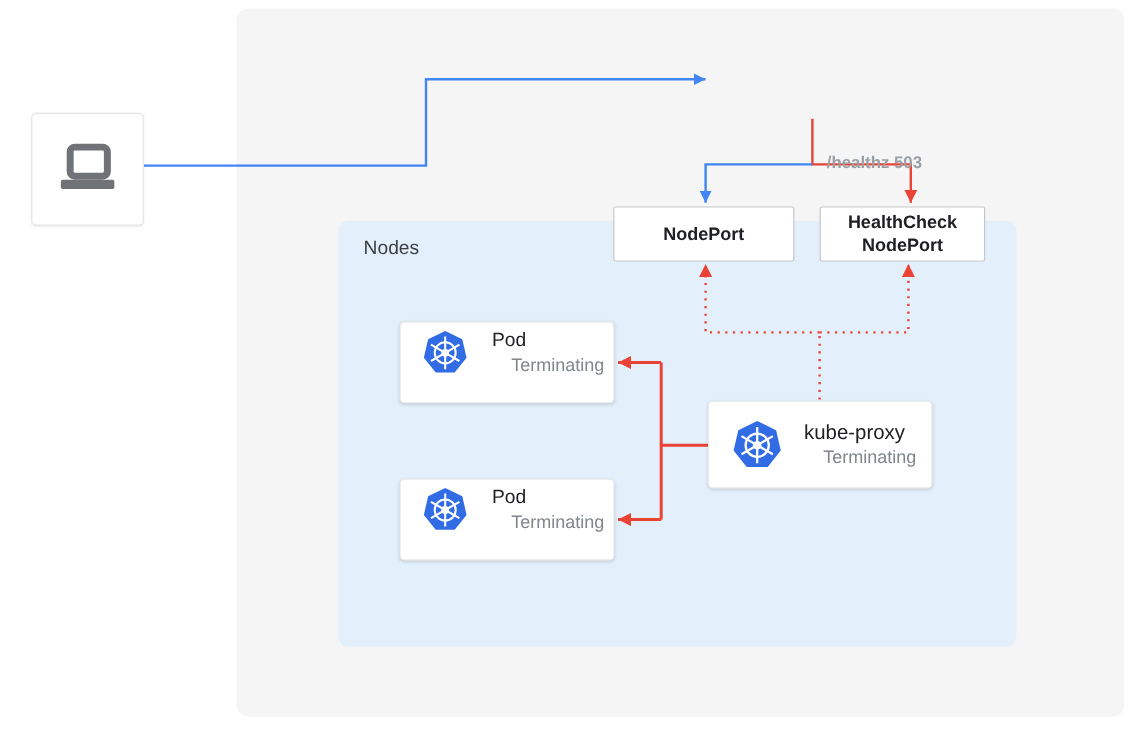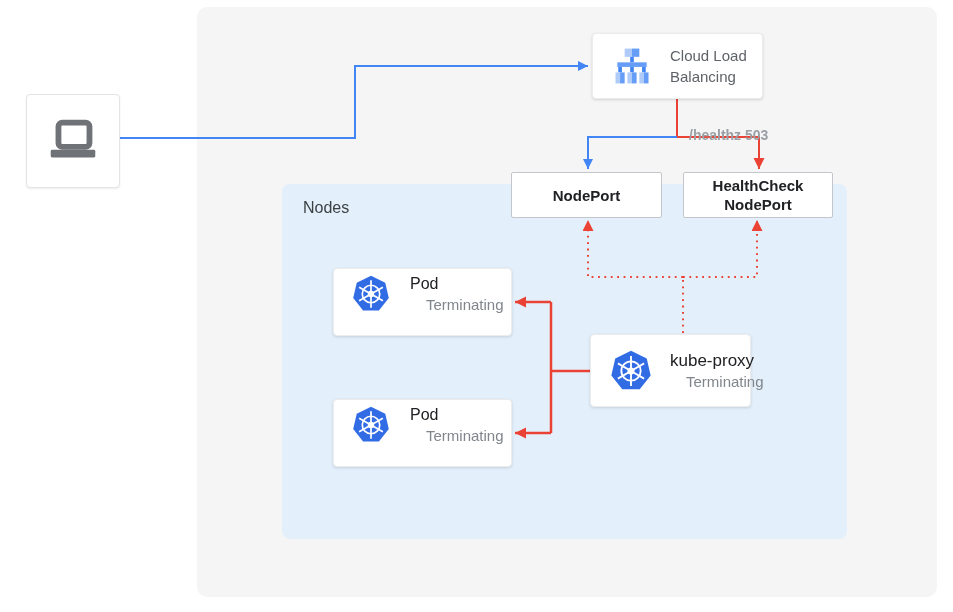--- a/index.html
+++ b/index.html
@@ -32,29 +32,29 @@
     justify-content:center;
   }
   .clb-card{left:592px;top:33px;width:171px;height:66px;padding:0 0 0 17px;gap:16px;}
   .clb-label{font-size:15px;line-height:21px;color:#5f6368;width:92px;}
   .port-box{
     position:absolute;background:#ffffff;border:1px solid #c3c7cb;border-radius:2px;
     display:flex;align-items:center;justify-content:center;text-align:center;
     font-size:15px;font-weight:bold;color:#202124;line-height:19px;box-sizing:border-box;
   }
   .nodeport-box{left:511px;top:172px;width:151px;height:46px;}
-  .hc-nodeport-box{left:683px;top:172px;width:150px;height:46px;padding:0 14px;}
+  .hc-nodeport-box{left:683px;top:172px;width:138px;height:46px;padding:0 14px;}
   .annotation{
     position:absolute;left:689px;top:107px;
     font-size:14px;font-weight:bold;color:#9aa0a6;white-space:nowrap;margin-top:20px;
   }
   .pod-card{left:333px;width:179px;height:68px;padding:0 0 16px 18px;gap:20px;}
   .pod-card.p1{top:268px;}
   .pod-card.p2{top:399px;}
-  .kproxy-card{left:590px;top:334px;width:161px;height:73px;padding:0 0 0 19px;gap:18px;}
+  .kproxy-card{left:590px;top:334px;width:187px;height:73px;padding:0 0 0 19px;gap:18px;}
   .node-title{font-size:16px;color:#202124;line-height:22px;}
   .node-sub{font-size:15px;color:#80868b;line-height:20px;margin-left:16px;}
   .kproxy-card .node-title{font-size:17px;}
   .icon{flex:0 0 auto;display:block;}
 </style>
 </head>
 <body>
 
 <div class="stage">
 
@@ -91,38 +91,20 @@
     <path d="M551,433 H515" fill="none" stroke="#ea4335" stroke-width="2.5" marker-end="url(#arr-red)"></path>
   </svg>
 
   <div class="card laptop-card">
     <svg class="icon" width="62" height="62" viewBox="0 0 64 64">
       <rect x="17" y="13" width="32" height="25" rx="4" fill="none" stroke="#6f7377" stroke-width="6"></rect>
       <rect x="9" y="41" width="46" height="8" rx="1.5" fill="#6f7377"></rect>
     </svg>
   </div>
 
-  <div class="card clb-card">
-    <svg class="icon" width="44" height="44" viewBox="0 0 48 48">
-      <rect x="16" y="5" width="8" height="9" fill="#aecbfa"></rect>
-      <rect x="24" y="5" width="8" height="9" fill="#669df6"></rect>
-      <rect x="22" y="14" width="4" height="6" fill="#4285f4"></rect>
-      <rect x="8" y="20" width="32" height="5" fill="#669df6"></rect>
-      <rect x="9" y="25" width="4" height="6" fill="#4285f4"></rect>
-      <rect x="22" y="25" width="4" height="6" fill="#4285f4"></rect>
-      <rect x="35" y="25" width="4" height="6" fill="#4285f4"></rect>
-      <rect x="6" y="31" width="5" height="12" fill="#aecbfa"></rect>
-        <rect x="11" y="31" width="5" height="12" fill="#669df6"></rect>
-      <rect x="19" y="31" width="5" height="12" fill="#aecbfa"></rect>
-        <rect x="24" y="31" width="5" height="12" fill="#669df6"></rect>
-      <rect x="32" y="31" width="5" height="12" fill="#aecbfa"></rect>
-        <rect x="37" y="31" width="5" height="12" fill="#669df6"></rect>
-    </svg>
-    <div class="clb-label">Cloud Load Balancing</div>
-  </div>
 
   <div class="annotation">/healthz 503</div>
 
   <div class="port-box nodeport-box">
     <span>NodePort</span>
   </div>
 
   <div class="port-box hc-nodeport-box">
     <span>HealthCheck NodePort</span>
   </div>

